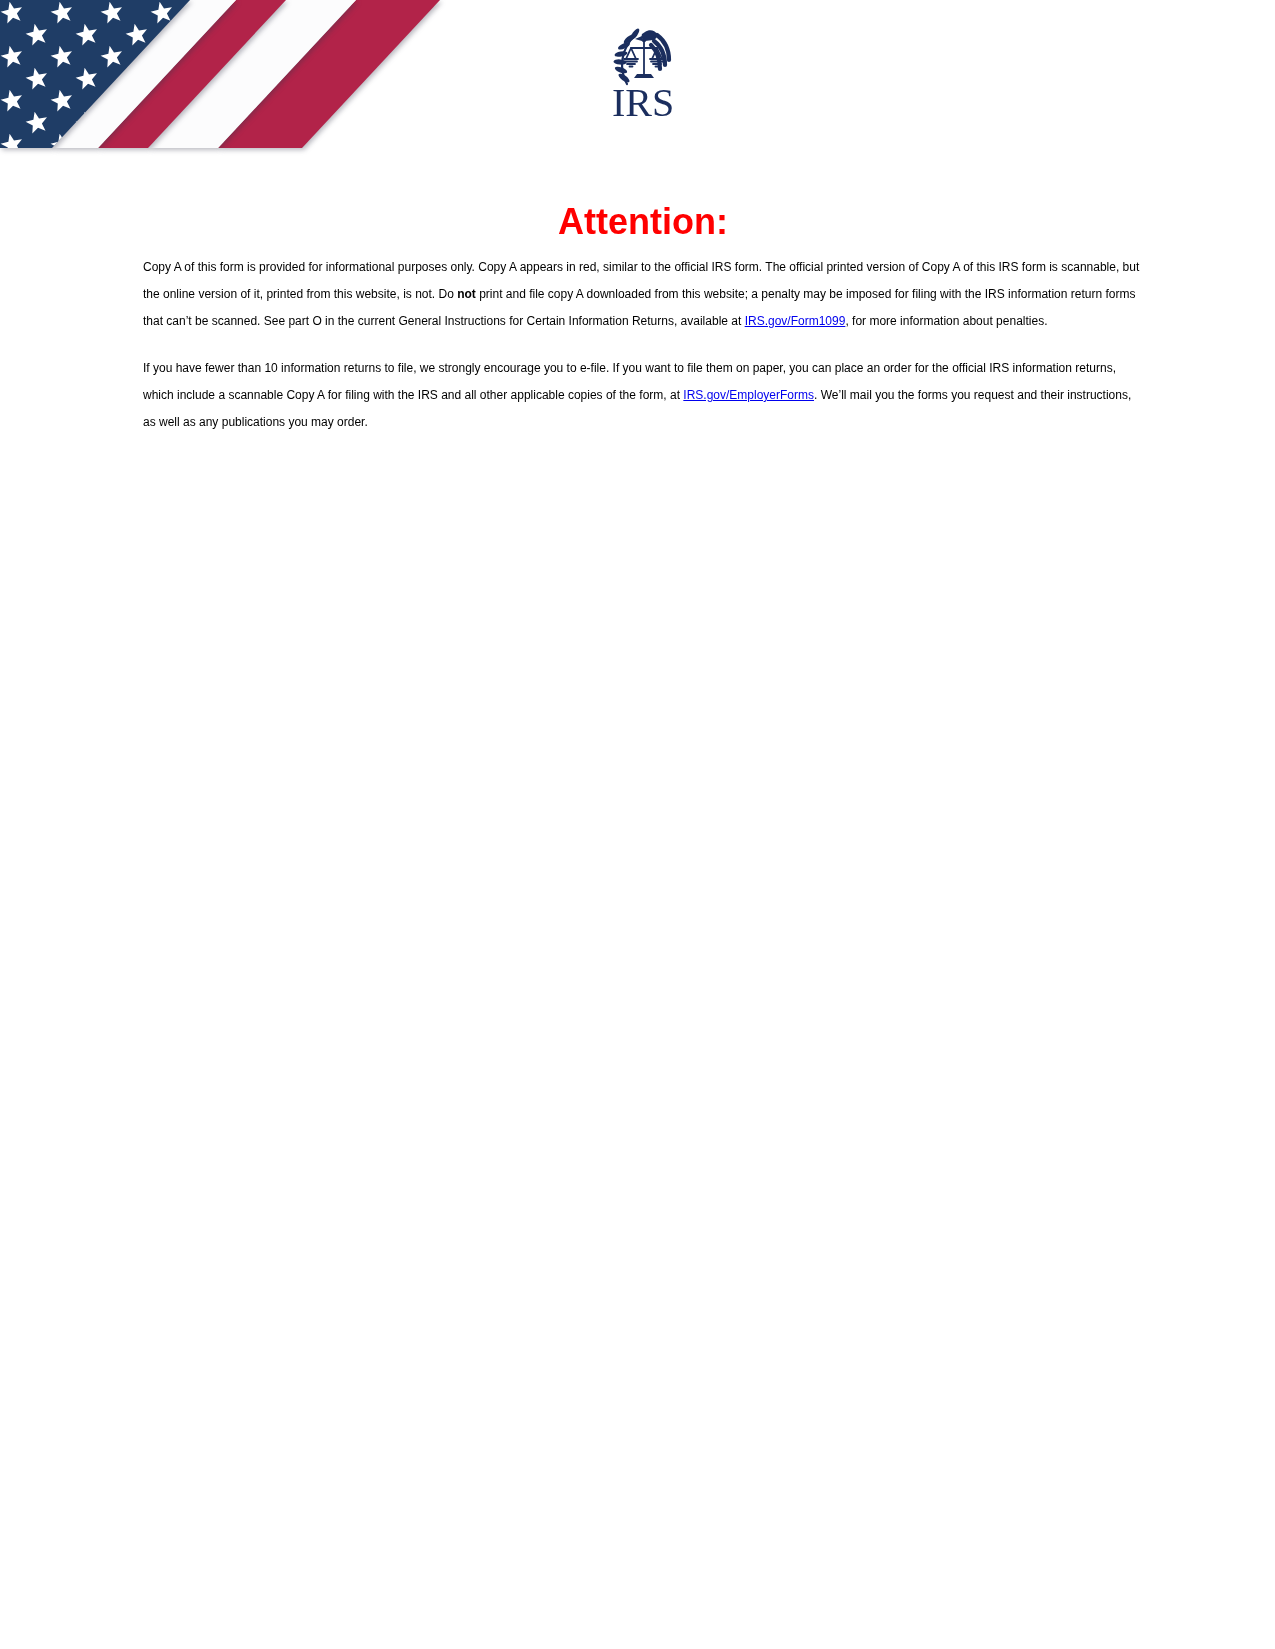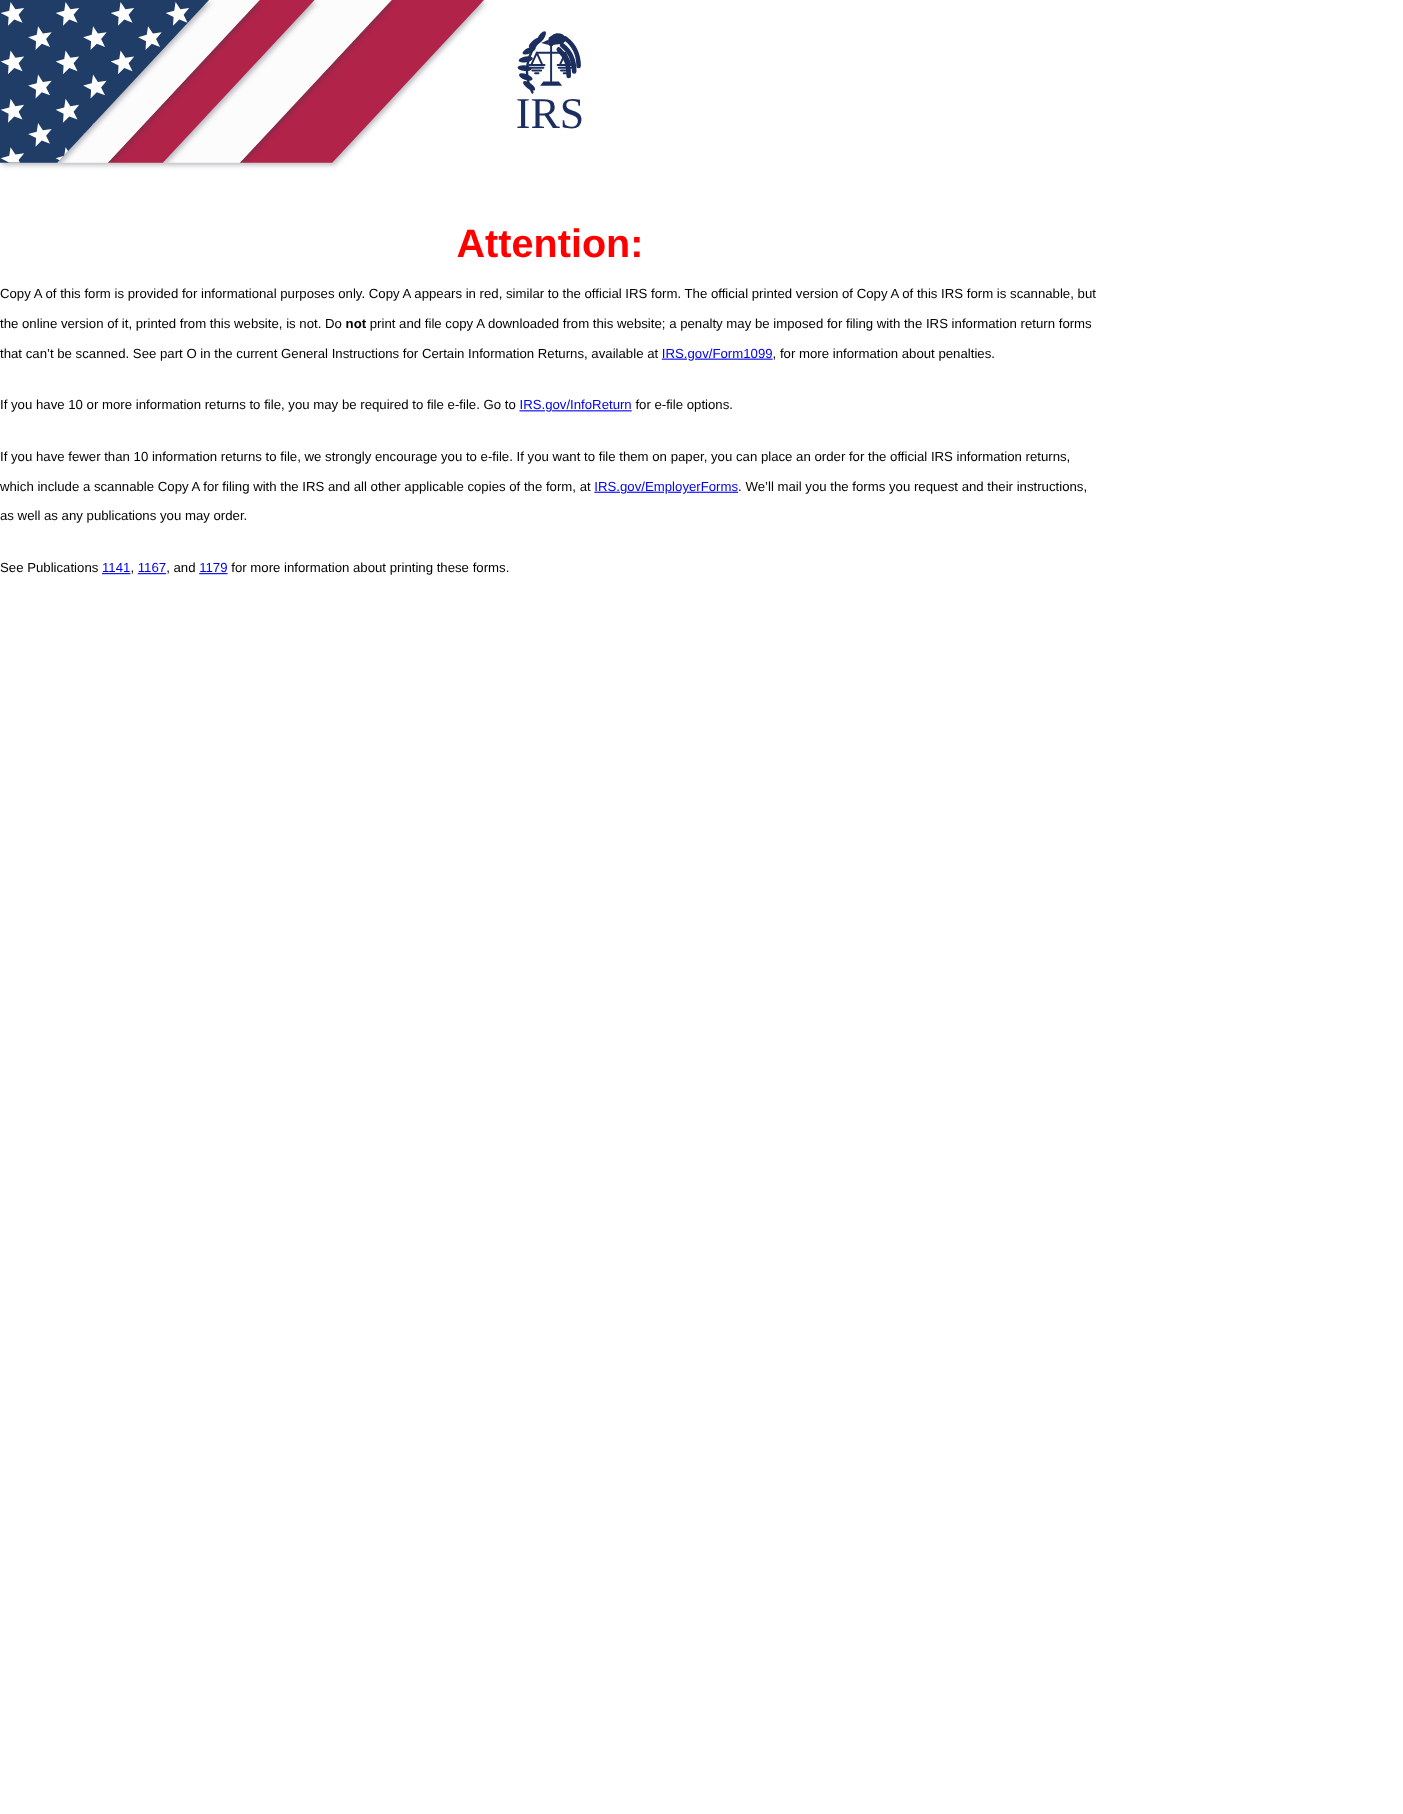--- a/index.html
+++ b/index.html
@@ -18,20 +18,21 @@
     color: var(--text-color);
     font-family: "Liberation Sans", "DejaVu Sans", sans-serif;
     position: relative;
     overflow: hidden;
   }
   .flag-wrap { position: absolute; top: 0; left: 0; width: 452px; height: 158px; }
   .flag-wrap svg { overflow: visible; display: block; }
   .band { filter: drop-shadow(2px 2px 2.5px rgba(55,55,75,0.35)); }
   .content {
     position: relative;
+    margin-left: 143px;
     width: 1000px;
     padding-top: 28px;
   }
   .logo-block { text-align: center; }
   .eagle { display: block; margin: 0 auto; }
   .wordmark {
     font-family: "Liberation Serif", "DejaVu Serif", serif;
     font-size: 40px;
     line-height: 34px;
     color: var(--logo-color);
@@ -128,18 +129,16 @@
         <path d="M39,31 L53,31 M40,33.5 L52,33.5 M42,36 L50,36 M44.5,38.5 L47.5,38.5"></path>
       </g>
     </svg>
     <div class="wordmark">IRS</div>
   </div>
 
   <div class="title">Attention:</div>
 
   <div class="paragraphs">
       <p>Copy A of this form is provided for informational purposes only. Copy A appears in red, similar to the official IRS form. The official printed version of Copy A of this IRS form is scannable, but the online version of it, printed from this website, is not. Do <b>not</b> print and file copy A downloaded from this website; a penalty may be imposed for filing with the IRS information return forms that can’t be scanned. See part O in the current General Instructions for Certain Information Returns, available at <a href="#" class="link">IRS.gov/Form1099</a>, for more information about penalties.</p>
-      <p>If you have 10 or more information returns to file, you may be required to file e-file. Go to <a href="#" class="link">IRS.gov/InfoReturn</a> for e-file options.</p>
       <p>If you have fewer than 10 information returns to file, we strongly encourage you to e-file. If you want to file them on paper, you can place an order for the official IRS information returns, which include a scannable Copy A for filing with the IRS and all other applicable copies of the form, at <a href="#" class="link">IRS.gov/EmployerForms</a>. We’ll mail you the forms you request and their instructions, as well as any publications you may order.</p>
-      <p>See Publications <a href="#" class="link">1141</a>, <a href="#" class="link">1167</a>, and <a href="#" class="link">1179</a> for more information about printing these forms.</p>
     </div>
 
 </div>
 
 </body></html>

